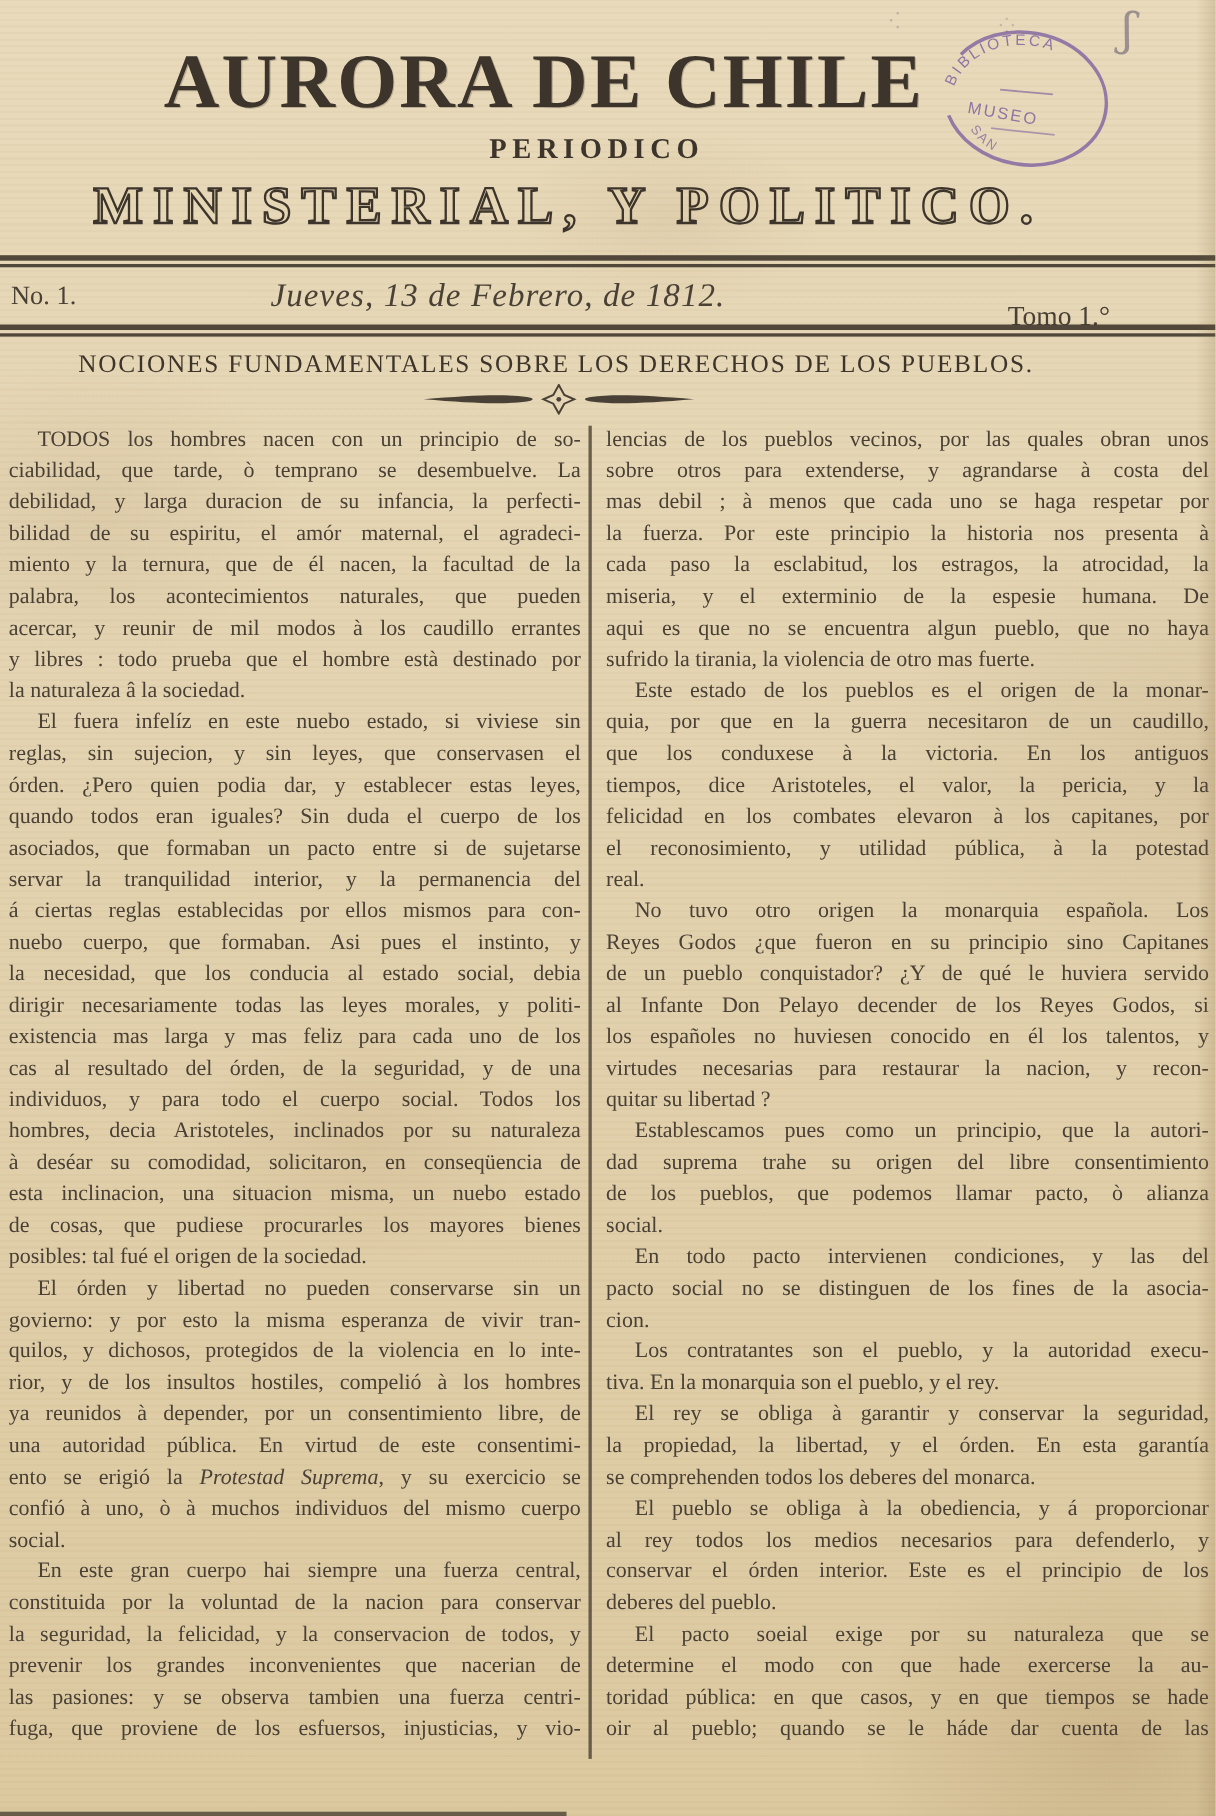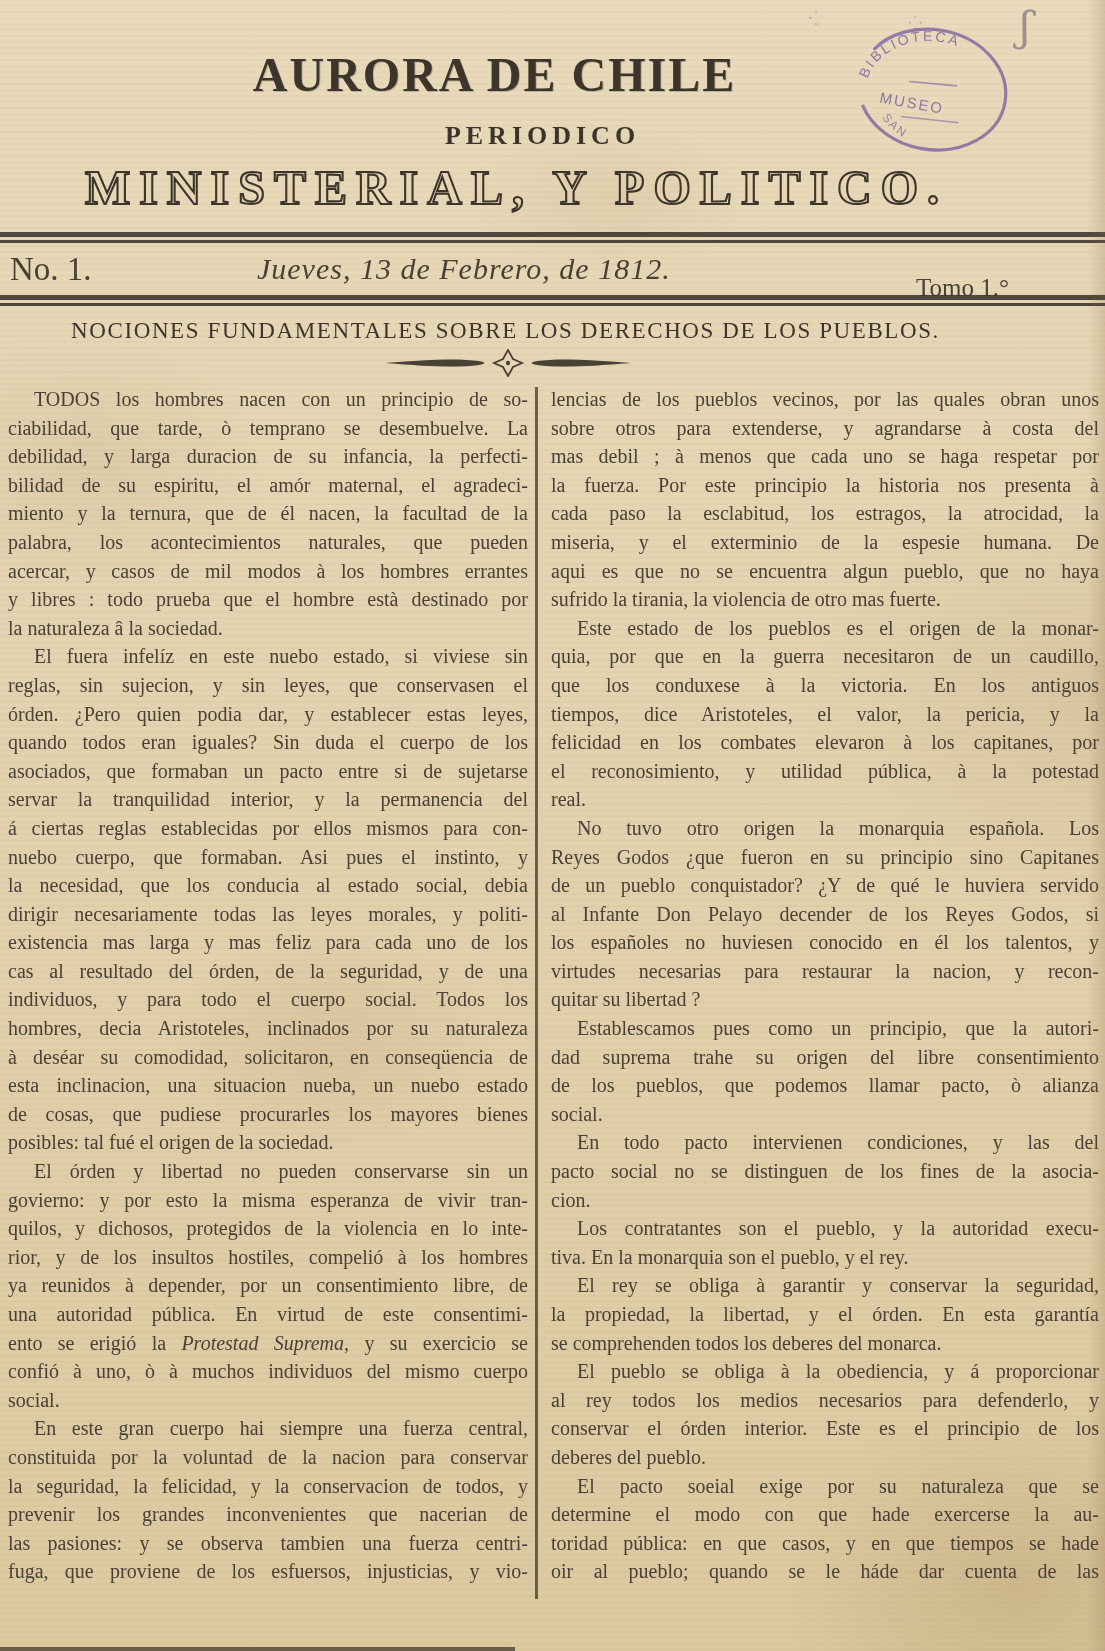--- a/index.html
+++ b/index.html
@@ -22,21 +22,21 @@
       radial-gradient(ellipse 200px 120px at 55% 12%, rgba(160,125,75,.10), transparent 70%),
       repeating-linear-gradient(0deg, rgba(120,90,50,.035) 0 2px, rgba(0,0,0,0) 2px 6px),
       linear-gradient(#e8dabb, #dcc9a0);
     position:relative;
   }
   .page{width:100%;height:100%;position:relative;}
 
   
   header{padding-top:36px;text-align:center;}
   h1.title{
-    font-size:48px;line-height:78px;font-weight:bold;
+    font-size:70px;line-height:78px;font-weight:bold;
     letter-spacing:2px;color:var(--ink-dark);
     padding-right:116px;
     text-shadow:1px 1px 0 rgba(61,53,43,.25);
   }
   .sub1{
     font-size:26px;line-height:32px;font-weight:bold;
     letter-spacing:5px;margin-top:6px;color:var(--ink-dark);
     padding-right:20px;
   }
   .sub2{
@@ -56,21 +56,21 @@
     border-bottom:3px solid var(--ink-dark);
     opacity:.88;
   }
   .rule-a{margin-top:16px;}
 
   
   .dateline{
     display:flex;align-items:center;justify-content:space-between;
     height:52px;padding:0 96px 0 10px;
   }
-  .dateline .issue{font-size:33px;}
+  .dateline .issue{font-size:24px;}
   .dateline .date{font-size:30px;font-style:italic;letter-spacing:1px;transform:translateX(-40px);}
   .dateline .tomo{font-size:25px;margin-top:38px;}
 
   
   h2.heading{
     margin-top:12px;text-align:center;
     font-size:23px;font-weight:normal;letter-spacing:1.6px;
     color:var(--ink-dark);padding-right:94px;white-space:nowrap;
   }
   .ornament{text-align:center;margin-top:5px;height:30px;padding-right:90px;}
@@ -169,39 +169,39 @@
   </div>
 
   <main class="columns">
     <div class="col left">
         <div class="line indent">TODOS los hombres nacen con un principio de so-</div>
         <div class="line">ciabilidad, que tarde, ò temprano se desembuelve.  La</div>
         <div class="line">debilidad, y larga duracion de su infancia, la perfecti-</div>
         <div class="line">bilidad de su espiritu, el amór maternal, el agradeci-</div>
         <div class="line">miento y la ternura, que de él nacen, la facultad de la</div>
         <div class="line">palabra, los acontecimientos naturales, que pueden</div>
-        <div class="line">acercar, y casos de mil modos à los hombres errantes</div>
+        <div class="line">acercar, y reunir de mil modos à los caudillo errantes</div>
         <div class="line">y libres : todo prueba que el hombre està destinado por</div>
         <div class="line noj">la naturaleza â la sociedad.</div>
         <div class="line indent">El fuera infelíz en este nuebo estado, si viviese sin</div>
         <div class="line">reglas, sin sujecion, y sin leyes, que conservasen el</div>
         <div class="line">órden.  ¿Pero quien podia dar, y establecer estas leyes,</div>
         <div class="line">quando todos eran iguales?  Sin duda el cuerpo de los</div>
         <div class="line">asociados, que formaban un pacto entre si de sujetarse</div>
         <div class="line">servar la tranquilidad interior, y la permanencia del</div>
         <div class="line">á ciertas reglas establecidas por ellos mismos para con-</div>
         <div class="line">nuebo cuerpo, que formaban.  Asi pues el instinto, y</div>
         <div class="line">la necesidad, que los conducia al estado social, debia</div>
         <div class="line">dirigir necesariamente todas las leyes morales, y politi-</div>
         <div class="line">existencia mas larga y mas feliz para cada uno de los</div>
         <div class="line">cas al resultado del órden, de la seguridad, y de una</div>
         <div class="line">individuos, y para todo el cuerpo social.  Todos los</div>
         <div class="line">hombres, decia Aristoteles, inclinados por su naturaleza</div>
         <div class="line">à deséar su comodidad, solicitaron, en conseqüencia de</div>
-        <div class="line">esta inclinacion, una situacion nueba, un nuebo estado</div>
+        <div class="line">esta inclinacion, una situacion misma, un nuebo estado</div>
         <div class="line">de cosas, que pudiese procurarles los mayores bienes</div>
         <div class="line noj">posibles: tal fué el origen de la sociedad.</div>
         <div class="line indent">El órden y libertad no pueden conservarse sin un</div>
         <div class="line">govierno: y por esto la misma esperanza de vivir tran-</div>
         <div class="line">quilos, y dichosos, protegidos de la violencia en lo inte-</div>
         <div class="line">rior, y de los insultos hostiles, compelió à los hombres</div>
         <div class="line">ya reunidos à depender, por un consentimiento libre, de</div>
         <div class="line">una autoridad pública.  En virtud de este consentimi-</div>
         <div class="line">ento se erigió la <i>Protestad Suprema</i>, y su exercicio se</div>
         <div class="line">confió à uno, ò à muchos individuos del mismo cuerpo</div>

